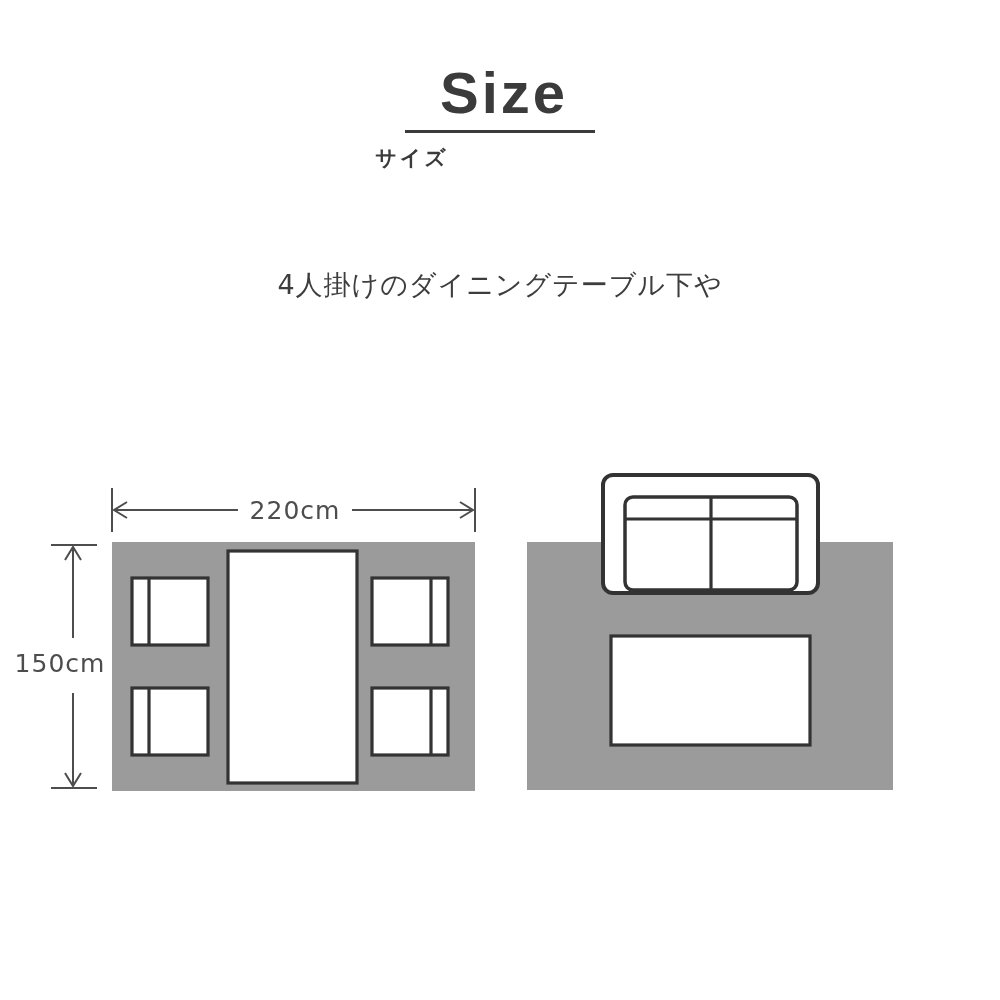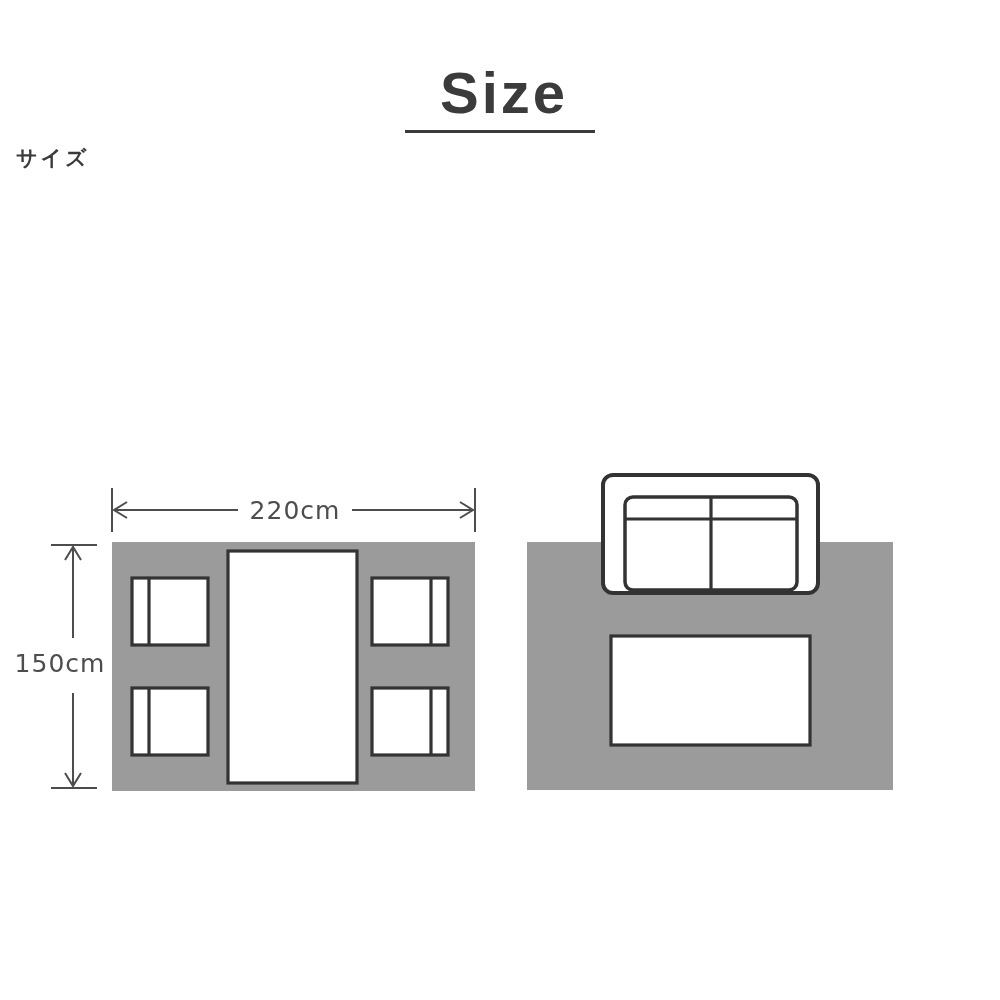--- a/index.html
+++ b/index.html
@@ -12,21 +12,21 @@
     position:absolute;top:58px;left:0;width:1000px;text-align:center;
     font-size:58px;line-height:62px;font-weight:700;letter-spacing:3px;
     color:var(--c-heading,#3b3b3b);margin:4px;
     font-family:"Liberation Sans","DejaVu Sans",sans-serif;
   }
   .title-underline{
     position:absolute;top:130px;left:405px;width:190px;height:3px;
     background:var(--c-heading,#3b3b3b);
   }
   .subtitle{
-    position:absolute;top:144px;left:16px;width:824px;text-align:left;
+    position:absolute;top:144px;left:0;width:824px;text-align:center;
     font-size:21px;font-weight:600;letter-spacing:3px;color:var(--c-heading,#3b3b3b);
   }
   
   .desc{
     position:absolute;top:260px;left:0;width:1000px;text-align:center;
     font-size:27px;line-height:50px;letter-spacing:1px;
     color:var(--c-body-text,#3d3d3d);
   }
   
   .diagram{position:absolute;top:460px;left:0;}
@@ -44,20 +44,21 @@
 </head>
 <body>
 
 <div class="page">
 
   <h1 class="title">Size</h1>
   <div class="title-underline"></div>
   <div class="subtitle">サイズ</div>
 
   <div class="desc">
+    <div>4人掛けのダイニングテーブル下や</div>
   </div>
 
   <svg class="diagram" width="1000" height="380" viewBox="0 0 1000 380" xmlns="http://www.w3.org/2000/svg">
 
     <g>
 
       <g>
         <path class="dim" d="M112 28 V72"></path>
         <path class="dim" d="M475 28 V72"></path>
         <path class="dim" d="M114 50 H238"></path>

